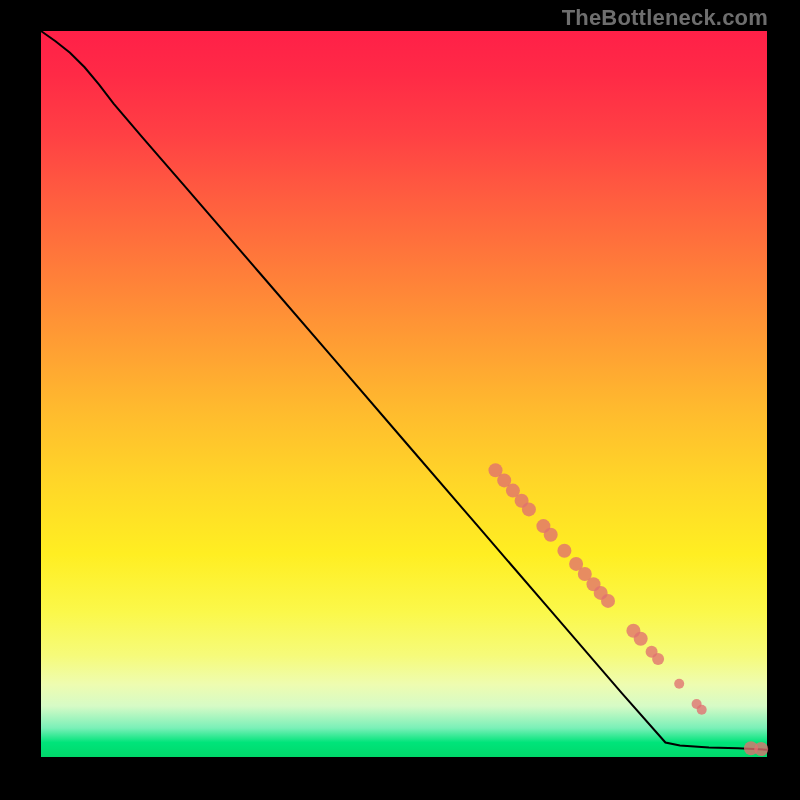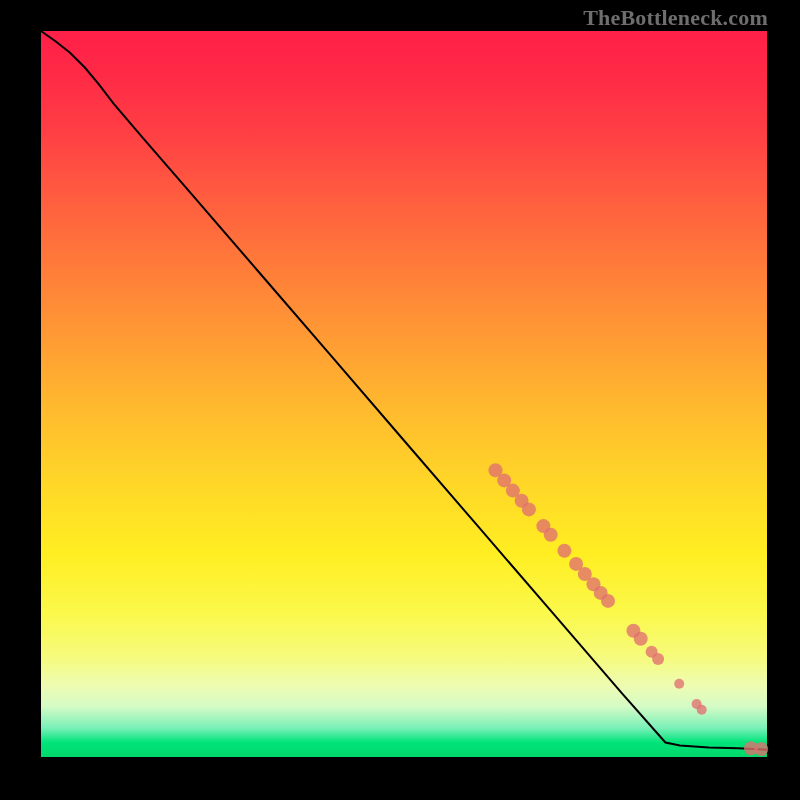--- a/index.html
+++ b/index.html
@@ -57,21 +57,21 @@
     stroke-linecap: round;
   }
   .pt {
     fill: #e07070;
     fill-opacity: 0.78;
   }
   .watermark {
     position: absolute;
     top: 5px;
     right: 32px;
-    font-family: Liberation Serif, serif;
+    font-family: Liberation Sans, sans-serif;
     font-size: 22px;
     font-weight: 600;
     color: #6e6e6e;
     letter-spacing: 0.2px;
   }
 </style>
 </head>
 <body>
 
 <div class="stage">

